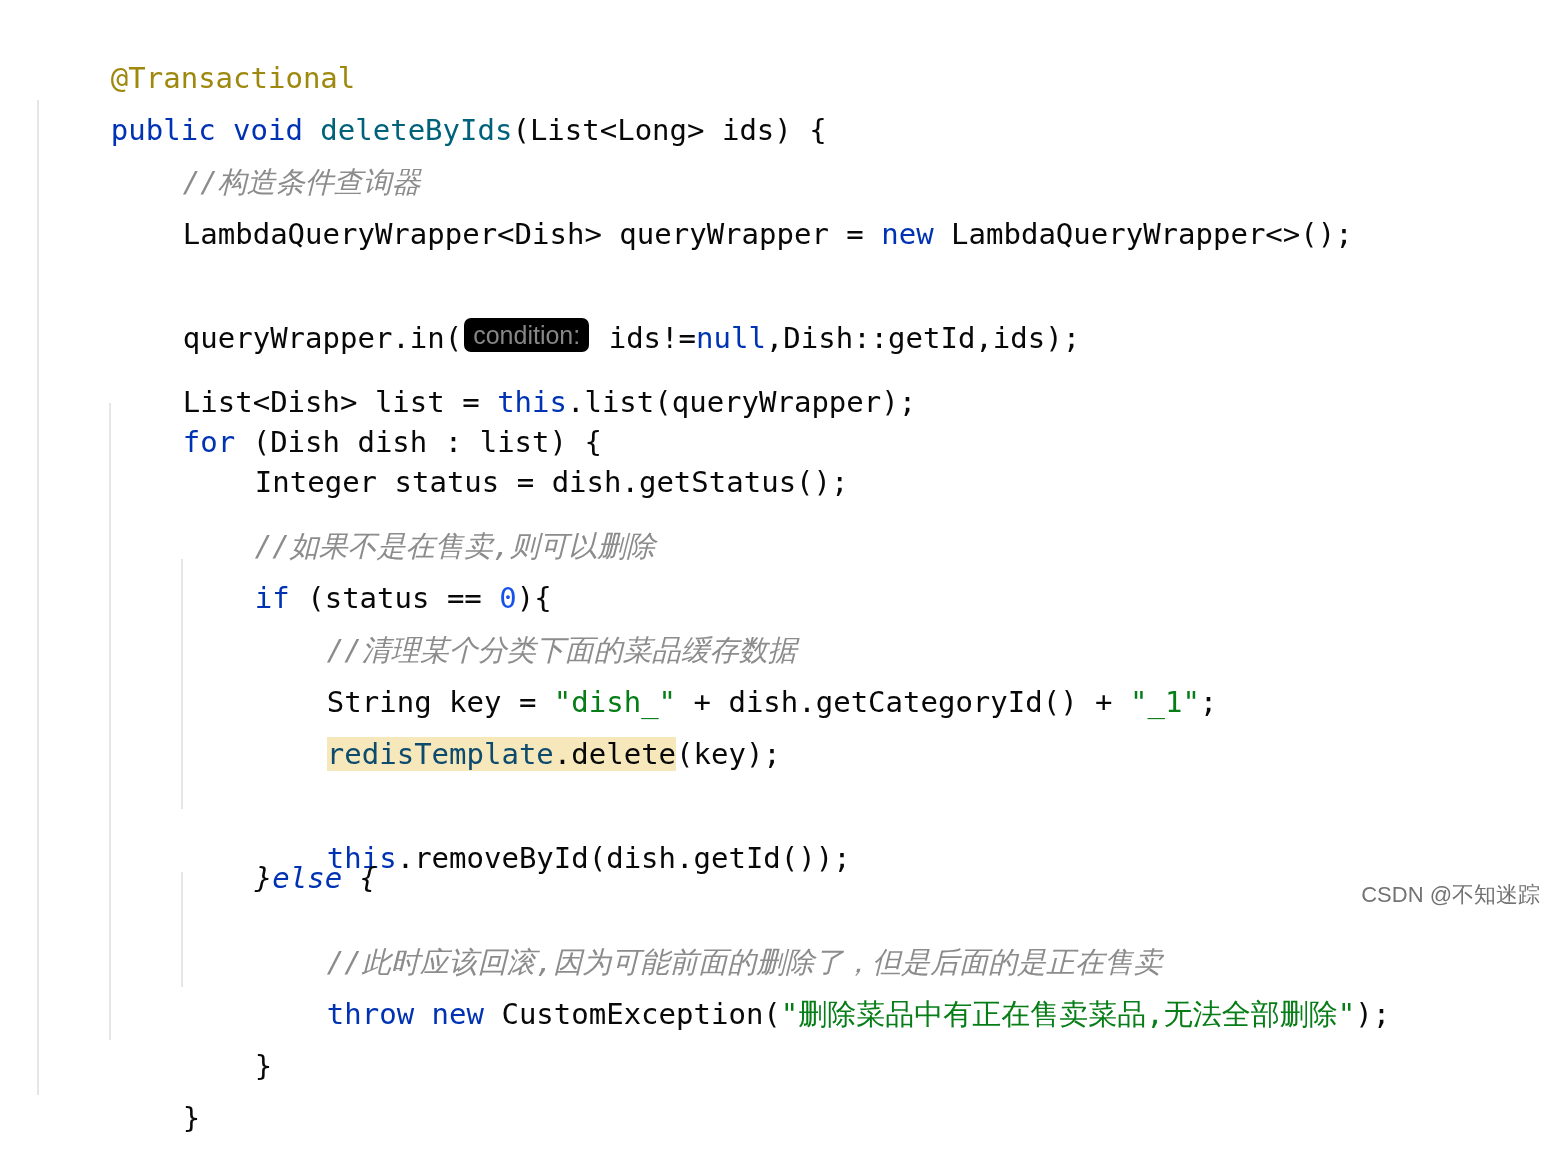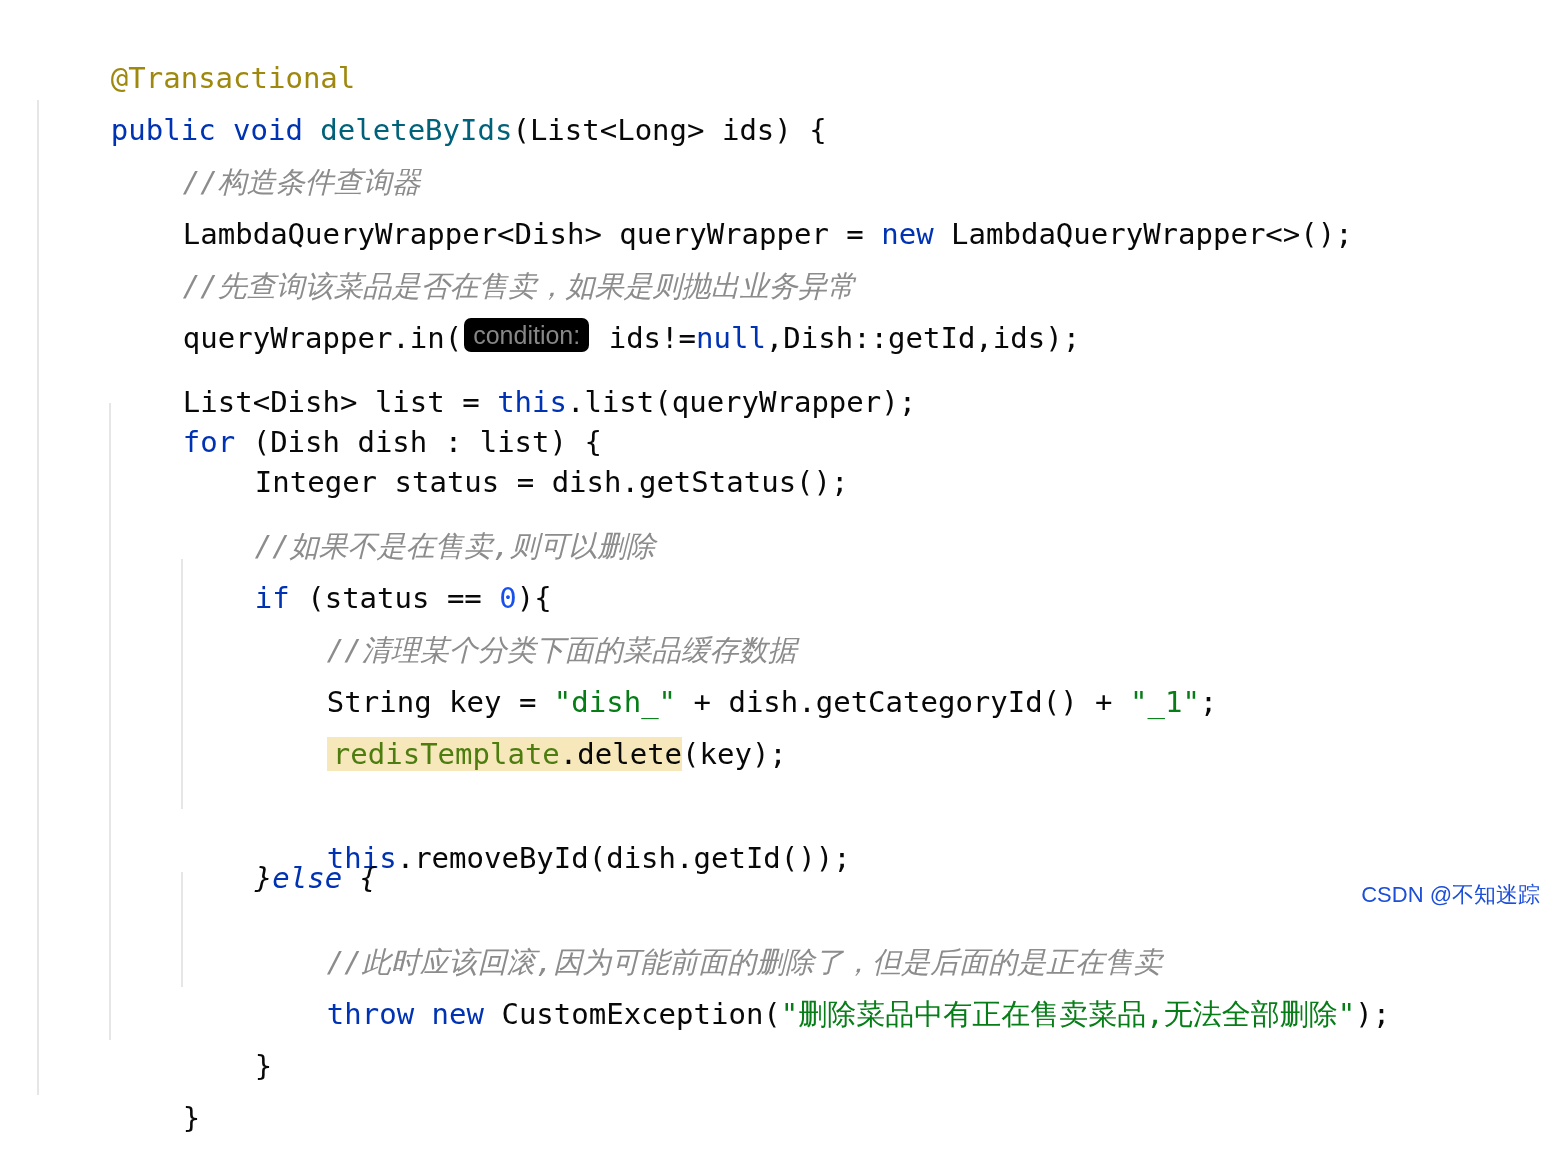--- a/index.html
+++ b/index.html
@@ -42,21 +42,21 @@
   }
 
   .tok { white-space: pre; }
 
   .kw       { color: #0033B3; }            
   .annot    { color: #9E880D; }            
   .method   { color: #00627A; }            
   .plain    { color: #080808; }
   .str      { color: #067D17; }            
   .num      { color: #1750EB; }            
-  .field    { color: #4d7c0f; margin-left: 6px; }            
+  .field    { color: #0c4a6e; }            
   .comment  {
     color: #8C8C8C;
     font-style: italic;
   }
 
   
   .hint {
     display: inline-block;
     background: #000000;
     color: #878787;
@@ -73,21 +73,21 @@
   
   .hl {
     background: #f7e8bc;
   }
 
   
   #watermark {
     position: absolute;
     right: 18px;
     bottom: 10px;
-    color: #1d4ed8;
+    color: #737373;
     font-family: "Liberation Sans", sans-serif;
     font-size: 22px;
     white-space: pre;
     user-select: none;
   }
 </style>
 </head>
 <body>
 
 <div id="editor">
@@ -106,23 +106,20 @@
   </div>
 
   <div class="line" style="top:104px; left:113px;">
     <span class="tok comment">//构造条件查询器</span>
   </div>
 
   <div class="line" style="top:156px; left:113px;">
     <span class="tok plain">LambdaQueryWrapper&lt;Dish&gt; queryWrapper = </span><span class="tok kw">new</span><span class="tok plain"> LambdaQueryWrapper&lt;&gt;();</span>
   </div>
 
-  <div class="line" style="top:208px; left:113px;">
-    <span class="tok comment">//先查询该菜品是否在售卖，如果是则抛出业务异常</span>
-  </div>
 
   <div class="line" style="top:260px; left:113px;">
     <span class="tok plain">queryWrapper.in(</span><span class="hint">condition:</span><span class="tok plain"> ids!=</span><span class="tok kw">null</span><span class="tok plain">,Dish::getId,ids);</span>
   </div>
 
   <div class="line" style="top:324px; left:113px;">
     <span class="tok plain">List&lt;Dish&gt; list = </span><span class="tok kw">this</span><span class="tok plain">.list(queryWrapper);</span>
   </div>
 
   <div class="line" style="top:364px; left:113px;">

